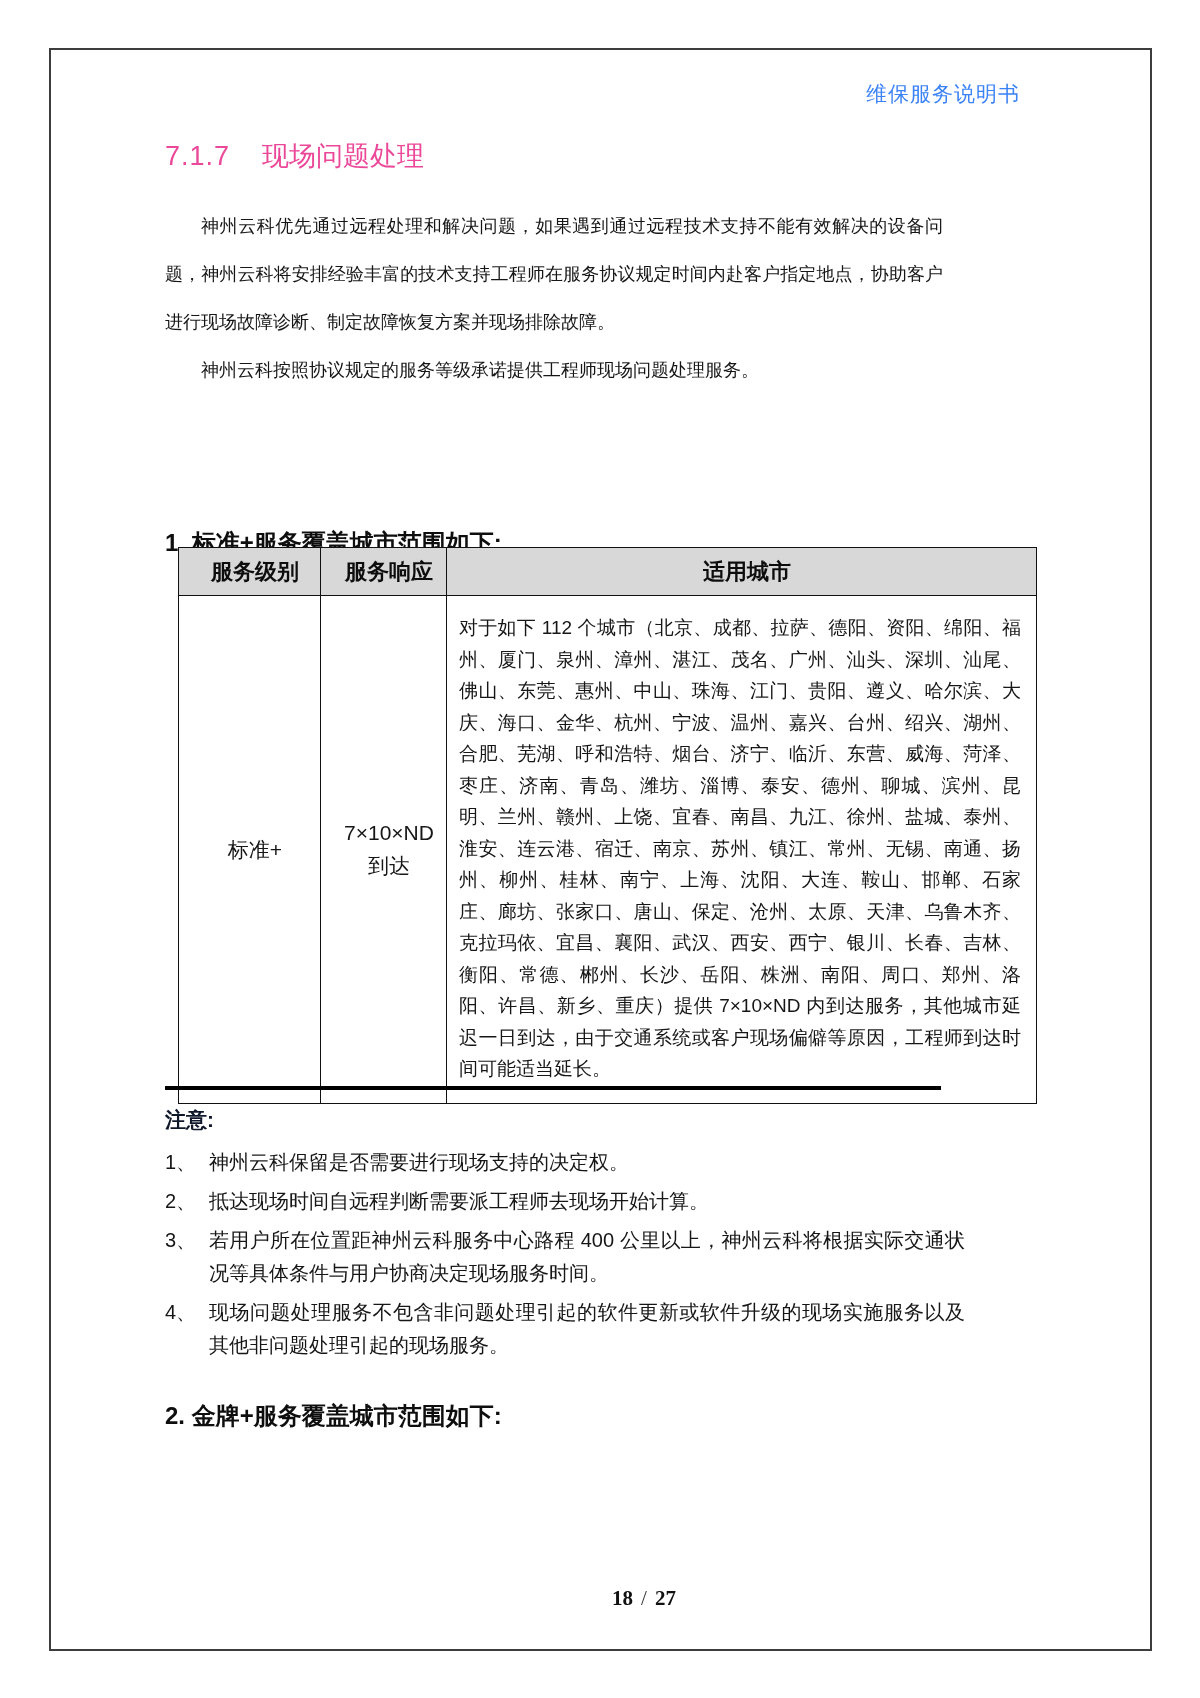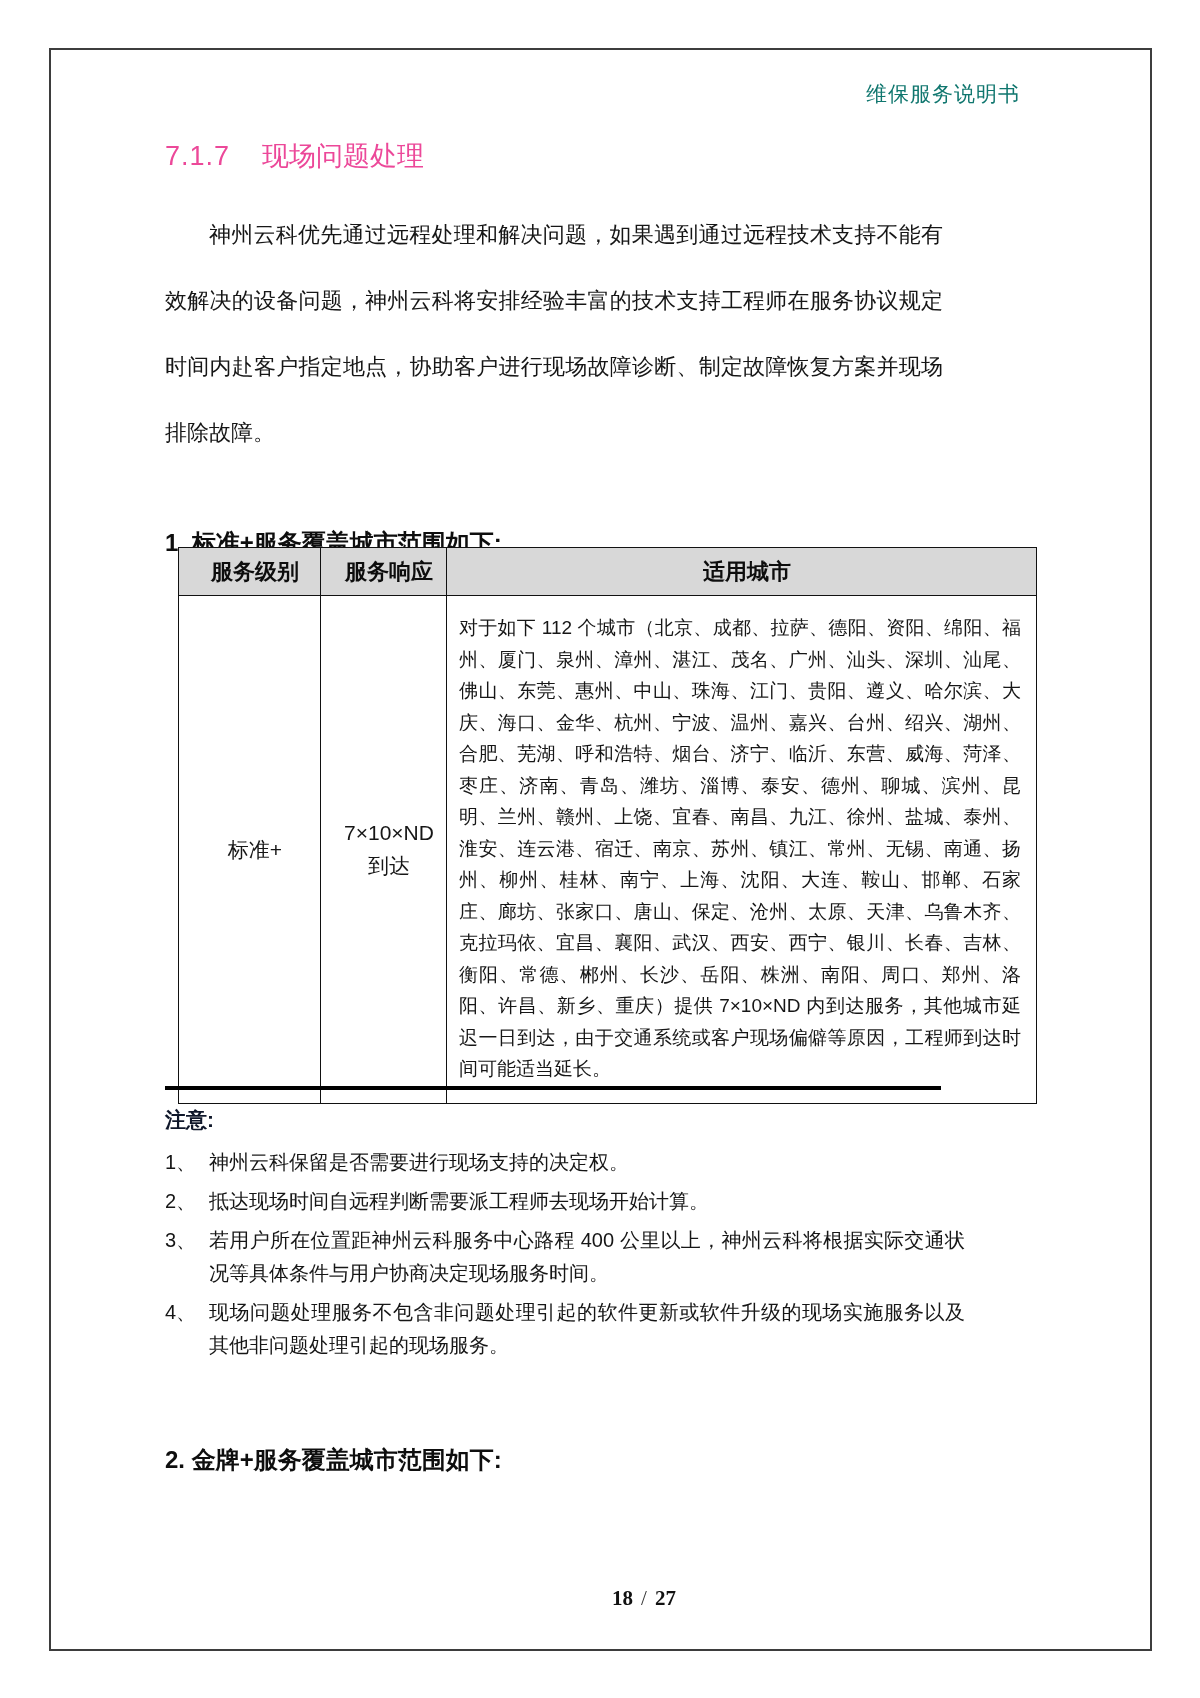--- a/index.html
+++ b/index.html
@@ -17,50 +17,50 @@
     left: 49px; top: 48px;
     width: 1099px; height: 1599px;
     border: 2px solid #3d3d3d;
     pointer-events: none;
   }
   .doc-header {
     position: absolute;
     top: 80px; right: 180px;
     font-family: "Liberation Serif", "DejaVu Serif", serif;
     font-size: 21px;
-    color: #0f766e;
+    color: #3b82f6;
     letter-spacing: 1px;
   }
   .section-heading {
     position: absolute;
     left: 165px; top: 138px;
     font-size: 27px;
     font-weight: 500;
     color: #ec4899;
   }
   .section-heading .sec-num { margin-right: 32px; letter-spacing: 1px; }
   .body-paragraphs {
     position: absolute;
     left: 165px; top: 202px;
     width: 778px;
-    font-size: 22px;
-    line-height: 66px;
+    font-size: 18px;
+    line-height: 48px;
     text-align: justify;
     color: #161616;
   }
   .body-paragraphs p { margin: 0; text-indent: 2em; }
   .list-heading {
     position: absolute;
     left: 165px;
     font-size: 24px;
     font-weight: bold;
     color: #0e0e0e;
   }
   .list-heading-1 { top: 480px; margin-top: 47px; }
-  .list-heading-2 { top: 1444px; }
+  .list-heading-2 { top: 1400px; }
   table.svc-table {
     position: absolute;
     left: 178px; top: 547px;
     width: 858px;
     border-collapse: collapse;
     table-layout: fixed;
   }
   .svc-table th, .svc-table td {
     border: 1.5px solid #111;
     padding-left: 12px;
@@ -138,20 +138,21 @@
   <div class="page-border"></div>
 
   <div class="doc-header">维保服务说明书</div>
 
   <div class="section-heading">
     <span class="sec-num">7.1.7</span><span>现场问题处理</span>
   </div>
 
   <div class="body-paragraphs">
     <p>神州云科优先通过远程处理和解决问题，如果遇到通过远程技术支持不能有效解决的设备问题，神州云科将安排经验丰富的技术支持工程师在服务协议规定时间内赴客户指定地点，协助客户进行现场故障诊断、制定故障恢复方案并现场排除故障。</p>
+    <p>神州云科按照协议规定的服务等级承诺提供工程师现场问题处理服务。</p>
   </div>
 
   <div class="list-heading list-heading-1">1. 标准+服务覆盖城市范围如下:</div>
 
   <table class="svc-table">
     <colgroup>
       <col class="col-level">
       <col class="col-resp">
       <col class="col-cities">
     </colgroup>

